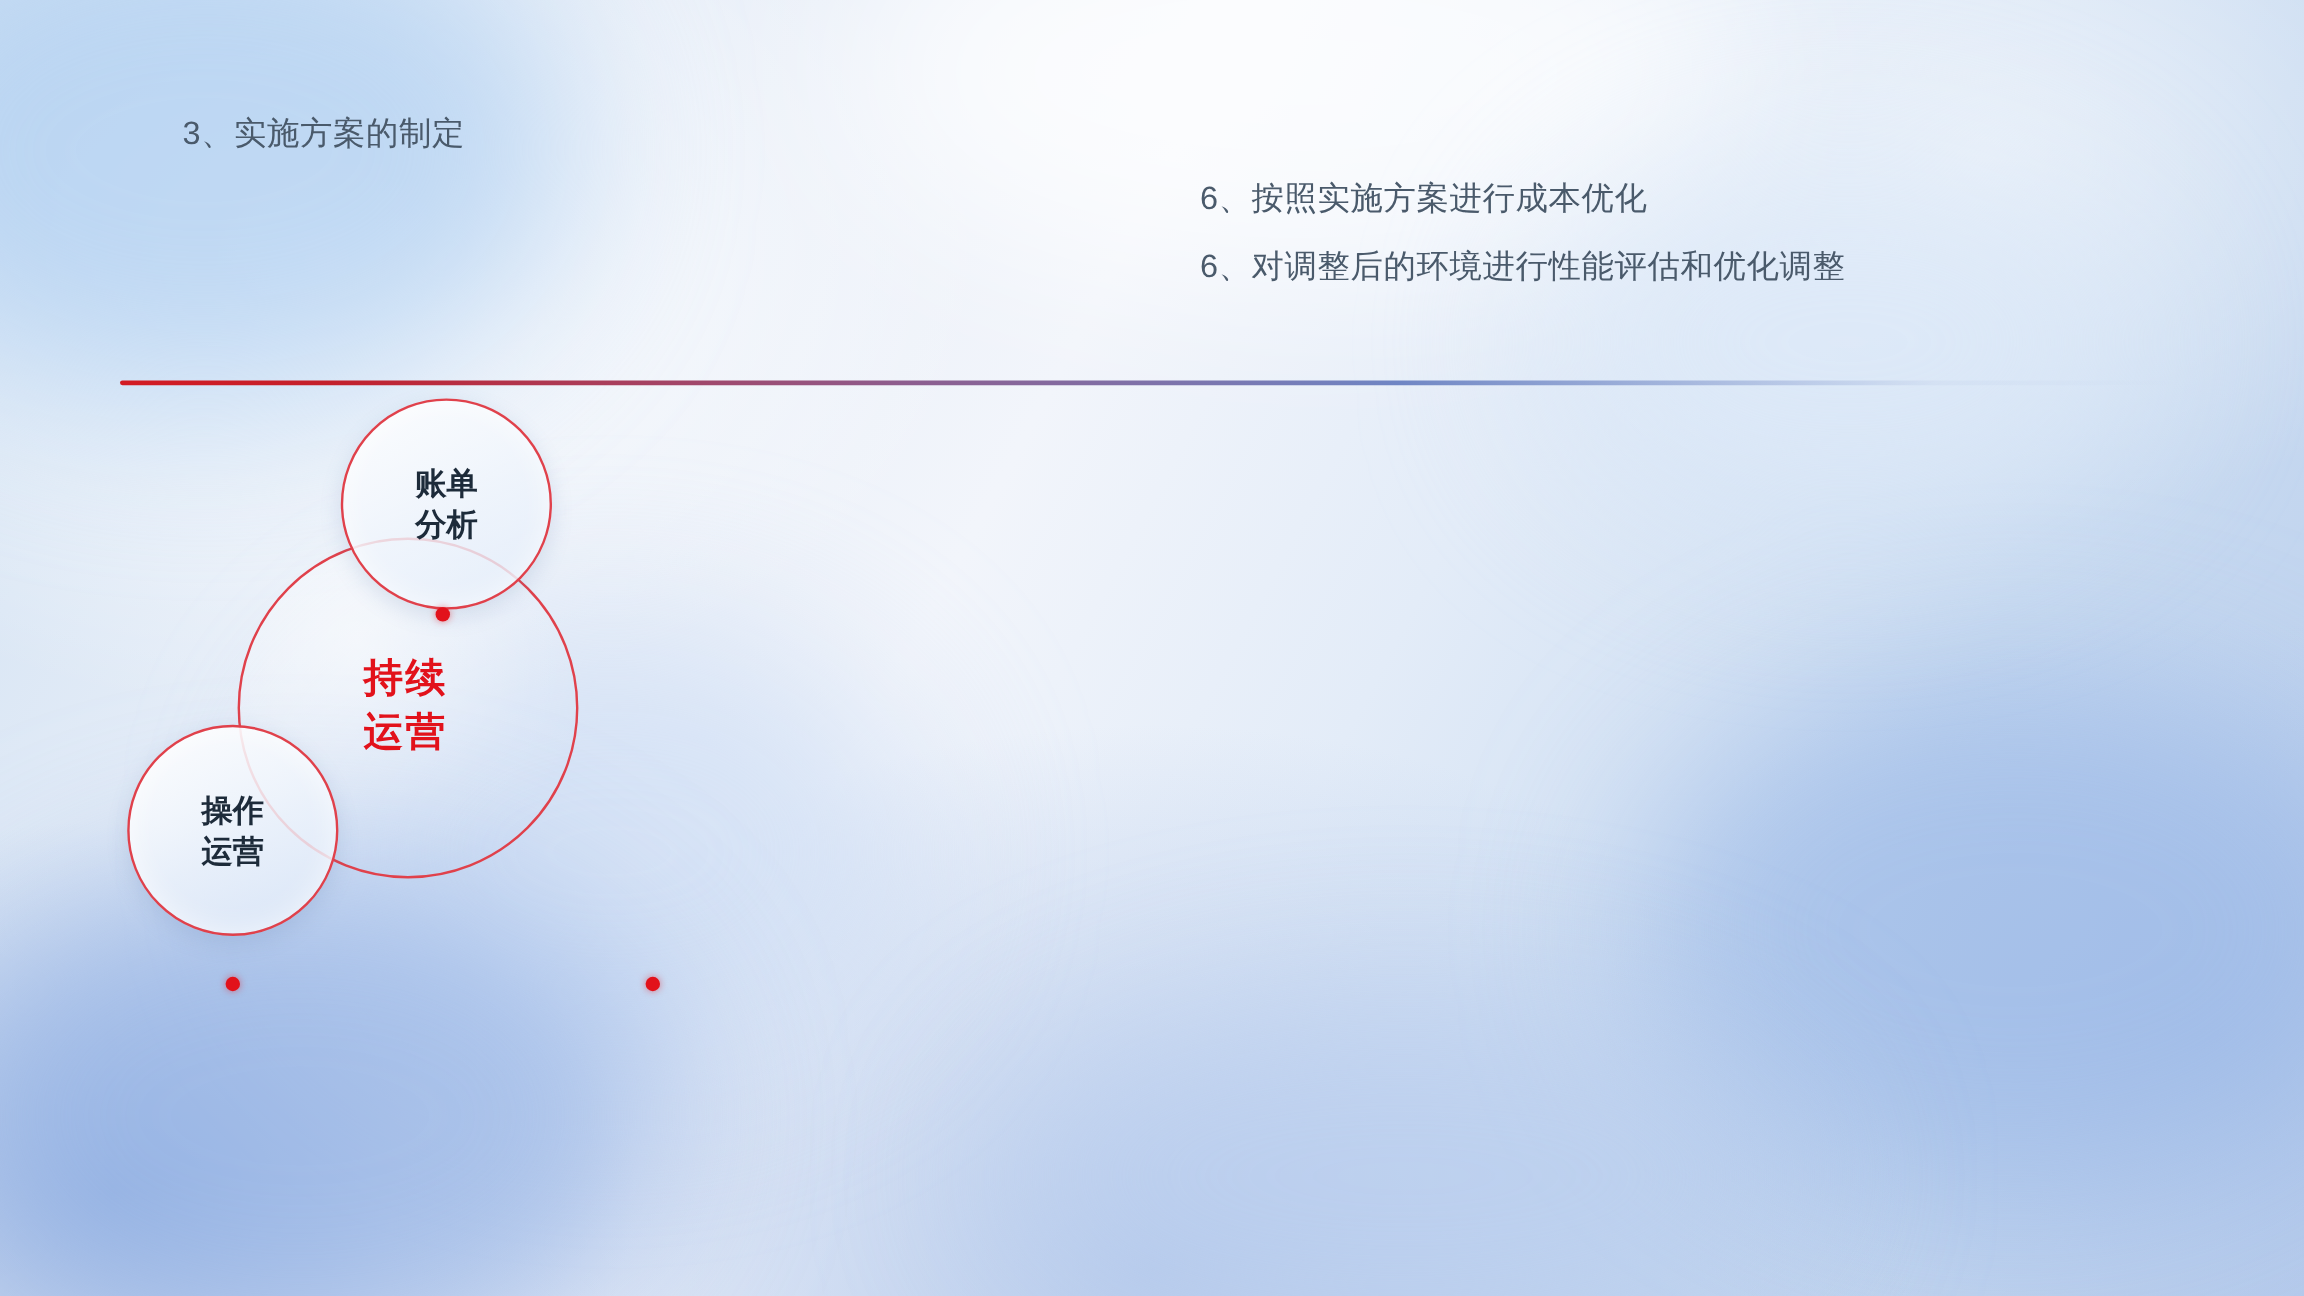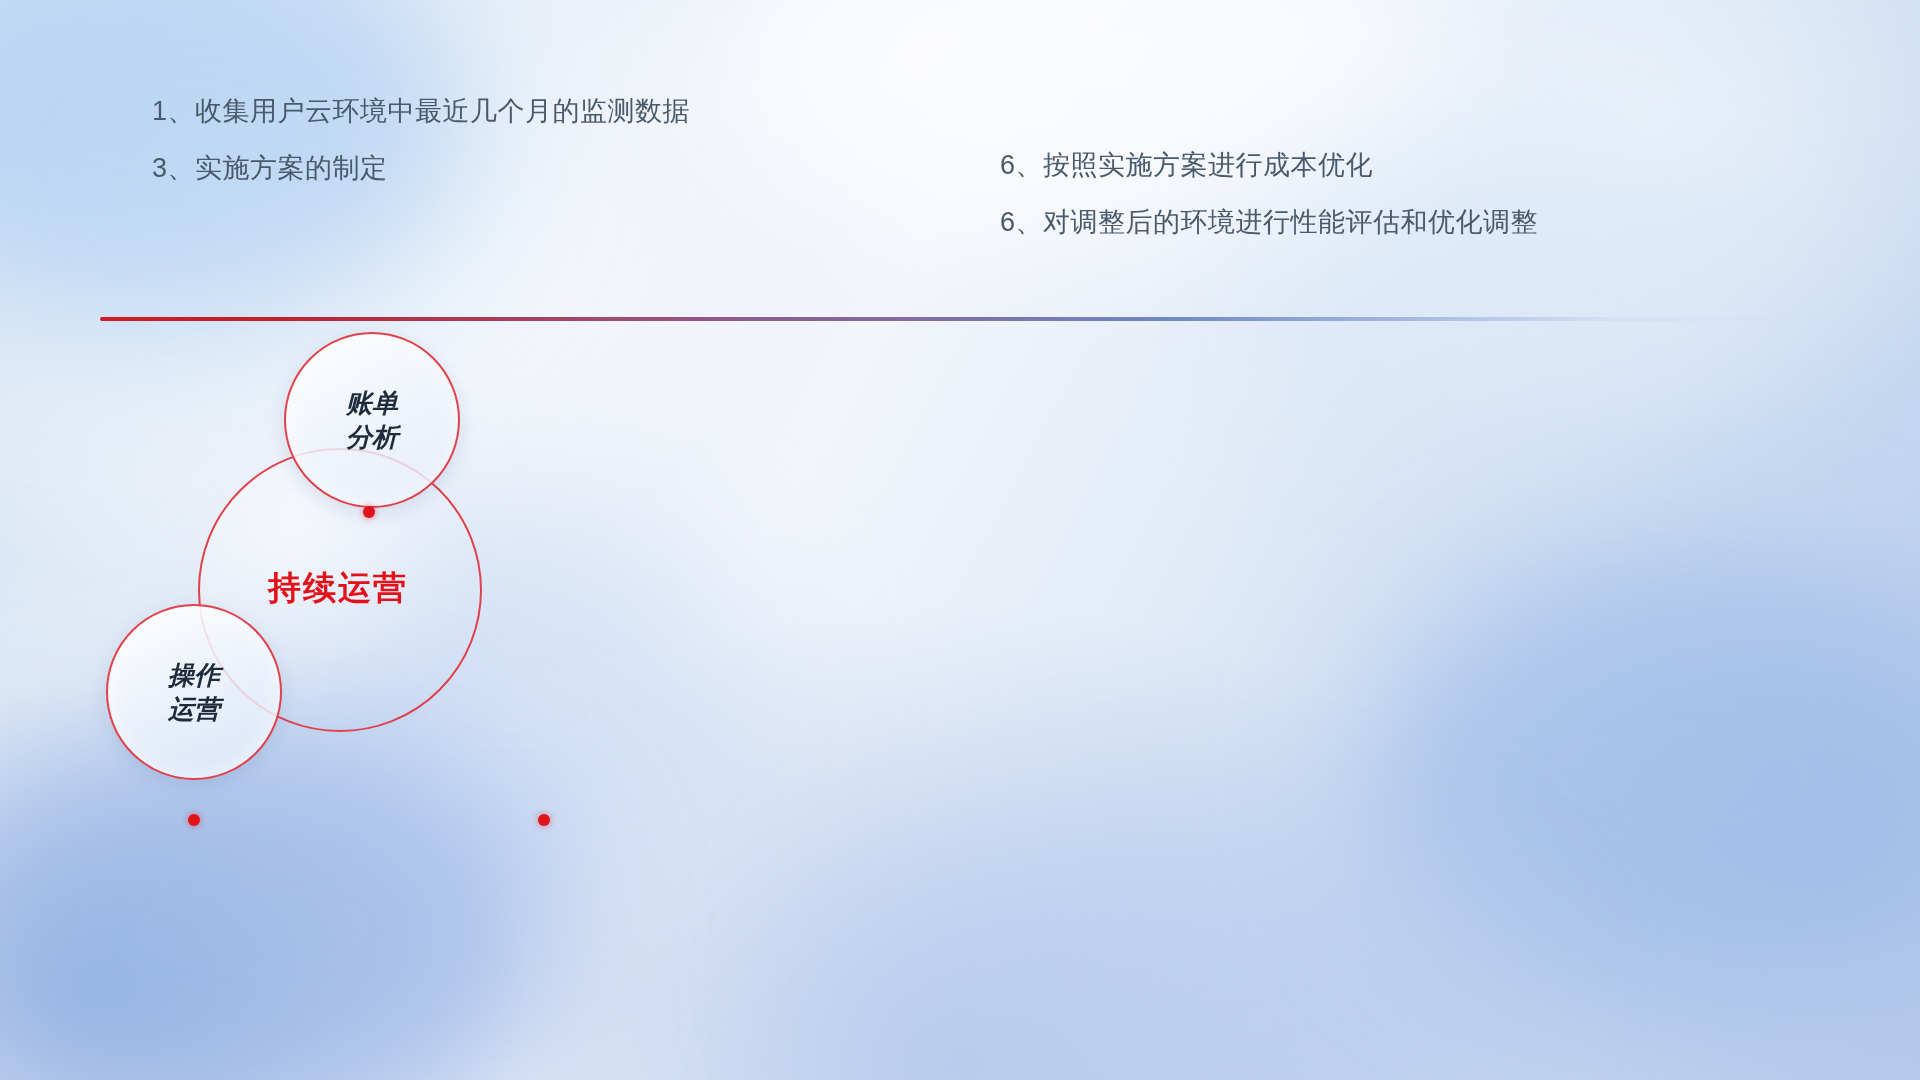--- a/index.html
+++ b/index.html
@@ -74,40 +74,40 @@
     box-shadow: 0 6px 18px rgba(90,120,170,0.18), inset 0 0 24px rgba(255,255,255,0.65);
     display: flex;
     align-items: center;
     justify-content: center;
     text-align: center;
     color: #1d2b3a;
     font-weight: bold;
     font-size: 26px;
     line-height: 1.32;
   }
-  .circle.small { width: 172px; height: 172px; font-style: italic; }
+  .circle.small { width: 172px; height: 172px; }
 
   .c-bill    { left: 184px; top: -8px; }
   .c-ops     { left: 6px;   top: 264px; align-items: center; }
   .c-policy  { left: 326px; top: 266px; }
 
   .ring {
     position: absolute;
     left: 98px; top: 108px;
     width: 280px; height: 280px;
     border-radius: 50%;
     border: 2px solid #e0414b;
     background: radial-gradient(circle at 35% 30%, rgba(255,255,255,0.55) 0%, rgba(255,255,255,0.10) 55%, rgba(255,255,255,0) 75%);
   }
   .ring-label {
     position: absolute;
     left: 98px; top: 108px;
     width: 280px; height: 280px;
     display: flex;
-    flex-direction: row;
+    flex-direction: column;
     align-items: center;
     justify-content: center;
     color: #e2121b;
     font-weight: bold;
     font-size: 33px;
     line-height: 1.35;
     letter-spacing: 2px;
   }
 
   .dot {
@@ -175,21 +175,20 @@
 
   <div class="blob b1"></div>
   <div class="blob b2"></div>
   <div class="blob b3"></div>
   <div class="blob b4"></div>
   <div class="blob b5"></div>
   <div class="blob b6"></div>
   <div class="blob b7"></div>
 
   <div class="list list-left">
-    <div class="row">1、收集用户云环境中最近几个月的监测数据</div>
     <div class="row">3、实施方案的制定</div>
   </div>
 
   <div class="list list-right">
     <div class="row">6、按照实施方案进行成本优化</div>
     <div class="row">6、对调整后的环境进行性能评估和优化调整</div>
   </div>
 
   <div class="divider"></div>
 

